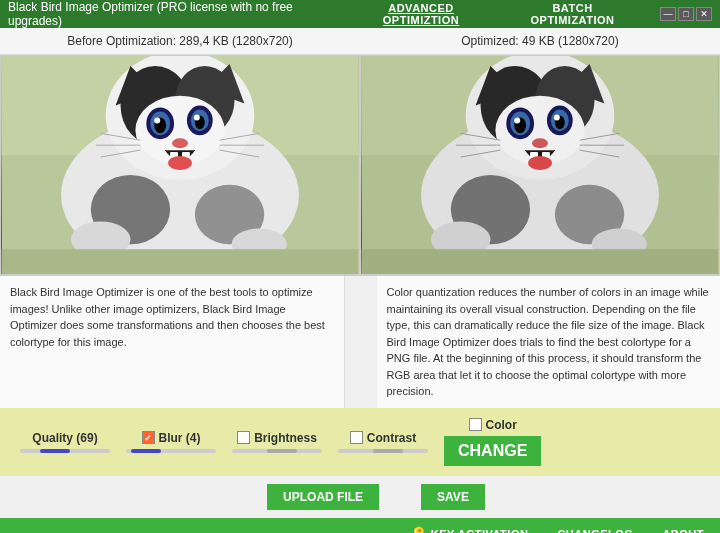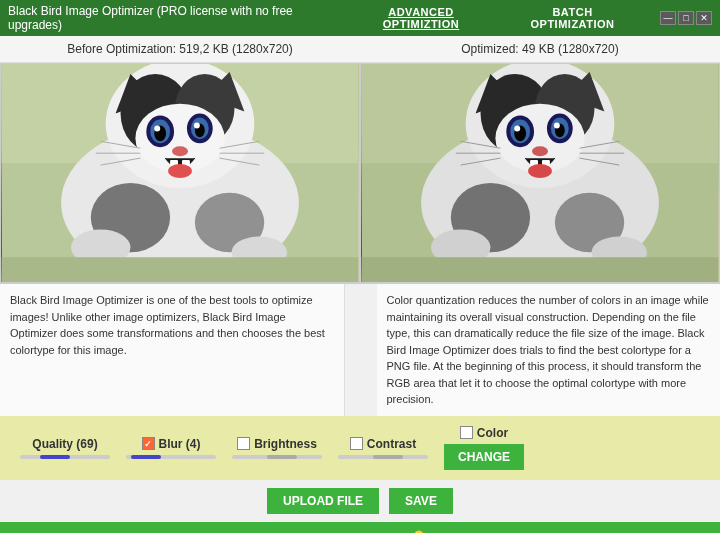--- a/index.html
+++ b/index.html
@@ -6,21 +6,21 @@
     body { font-family: Arial, sans-serif; font-size: 12px; background: #f0f0f0; width: 720px; height: 533px; overflow: hidden; }
 
     
     #titlebar {
       background: #2d7a2d;
       color: white;
       display: flex;
       align-items: center;
       justify-content: space-between;
       padding: 4px 8px;
-      height: 36px;
+      height: 28px;
     }
     #titlebar-controls { display: flex; gap: 2px; }
     .win-btn {
       width: 16px; height: 14px;
       background: #5a5a5a;
       border: 1px solid #888;
       cursor: pointer;
       font-size: 9px;
       color: white;
       display: flex; align-items: center; justify-content: center;
@@ -164,21 +164,21 @@
       background: white;
       display: flex; align-items: center; justify-content: center;
     }
     .cb-box.checked { background: #ff6633; }
     .cb-check { color: white; font-size: 9px; font-weight: bold; }
     .change-btn {
       background: #3db33d;
       color: white;
       border: none;
       padding: 6px 14px;
-      font-size: 12px;
+      font-size: 16px;
       font-weight: bold;
       cursor: pointer;
       text-transform: uppercase;
     }
 
     
     #bottom-actions {
       background: #f0f0f0;
       display: flex;
       align-items: center;
@@ -188,20 +188,21 @@
     }
     .action-btn {
       background: #3db33d;
       color: white;
       border: none;
       padding: 6px 16px;
       font-size: 12px;
       font-weight: bold;
       cursor: pointer;
       text-transform: uppercase;
+      margin-left: 32px;
     }
 
     
     #footer {
       background: #3db33d;
       display: flex;
       justify-content: flex-end;
       gap: 1px;
       padding: 2px;
     }
@@ -243,21 +244,21 @@
     </div>
     <div id="titlebar-controls">
       <div class="win-btn">—</div>
       <div class="win-btn">□</div>
       <div class="win-btn">✕</div>
     </div>
   </div>
 </div>
 
 <div id="comparison-header">
-  <div class="comp-label">Before Optimization: 519,2 KB (1280x720)</div>
+  <div class="comp-label">Before Optimization: 289,4 KB (1280x720)</div>
   <div class="comp-label">Optimized: 49 KB (1280x720)</div>
 </div>
 
 <div id="image-panels">
   <div class="img-panel cat-before">
     <svg viewBox="0 0 360 220" xmlns="http://www.w3.org/2000/svg">
 
       <rect width="360" height="220" fill="#b8c89a"></rect>
 
       <rect x="0" y="0" width="360" height="100" fill="#c8d4a8" opacity="0.7"></rect>

